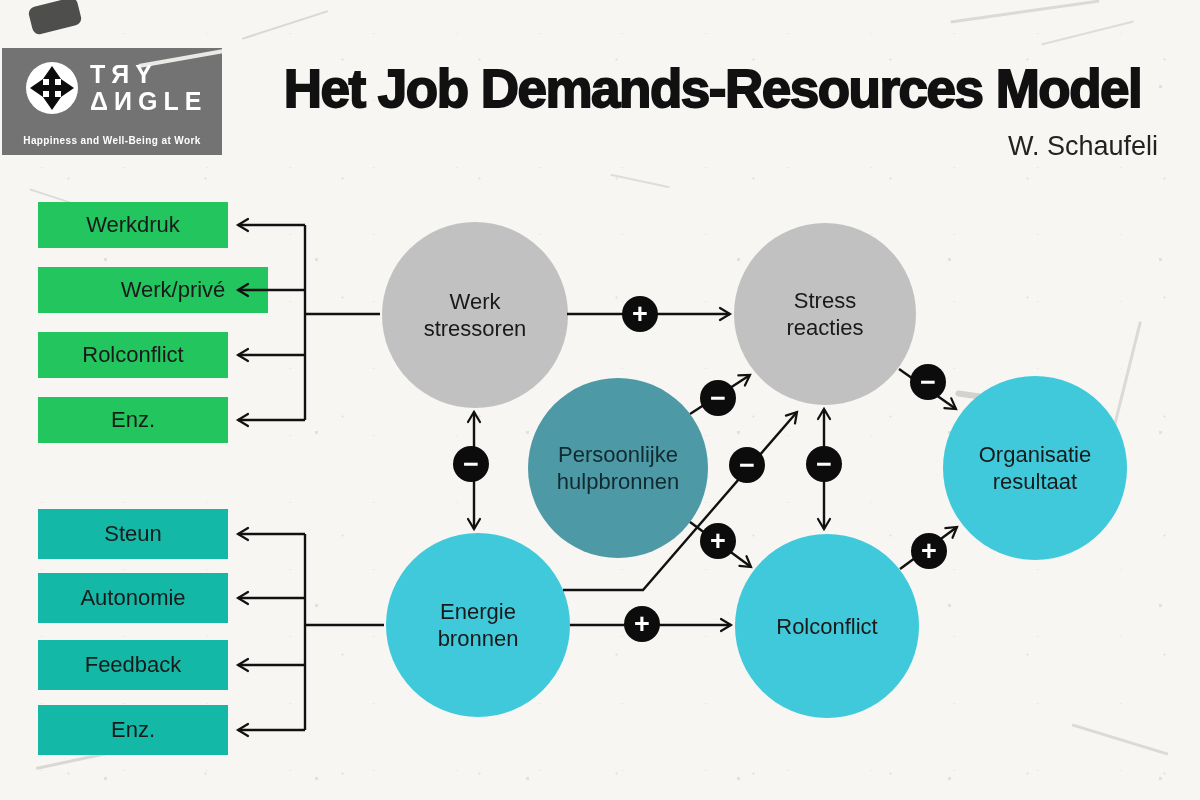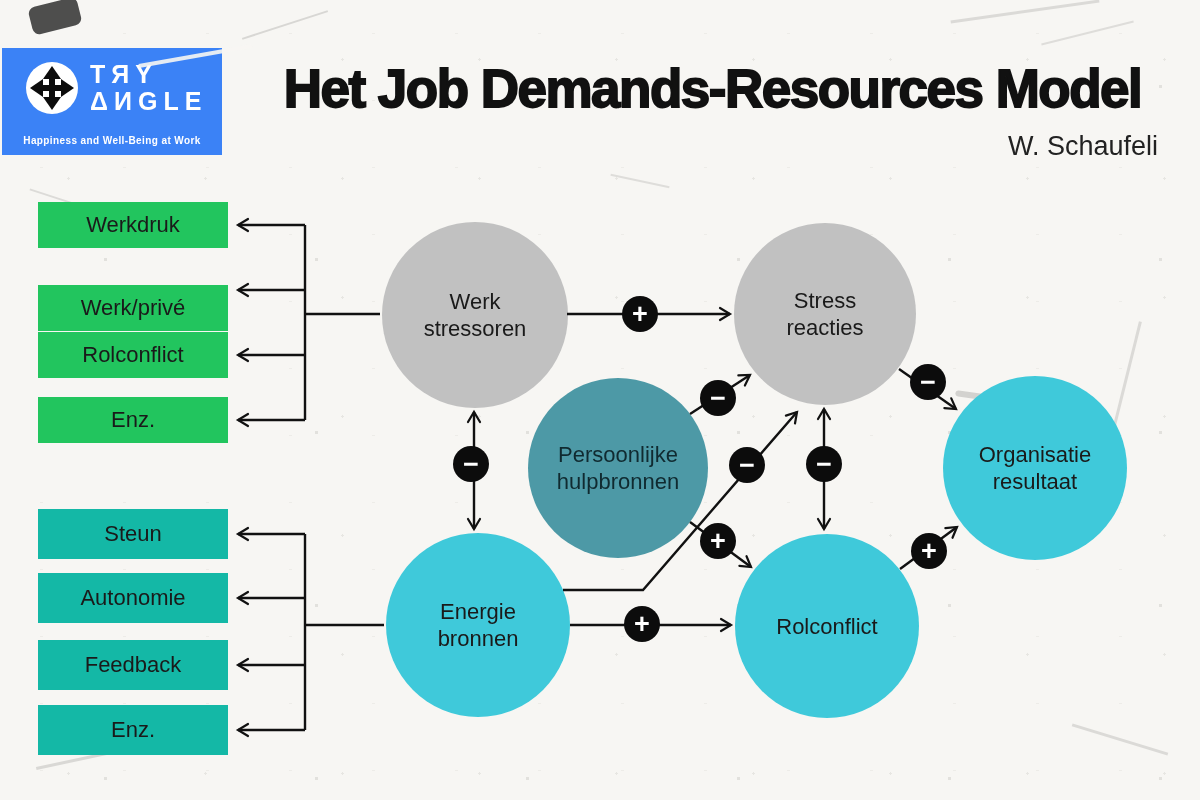--- a/index.html
+++ b/index.html
@@ -13,21 +13,21 @@
       radial-gradient(#e2e1dd 1.6px, transparent 1.7px);
     background-size:137px 119px, 83px 67px, 211px 173px;
     color:#1a1a1a;
   }
   .canvas{position:relative;width:1200px;height:800px;}
 
   
   .grunge{position:absolute;pointer-events:none;}
 
   
-  .logo{position:absolute;left:2px;top:48px;width:220px;height:107px;background:#3b82f6;z-index:2;}
+  .logo{position:absolute;left:2px;top:48px;width:220px;height:107px;background:#737373;z-index:2;}
   .logo-icon{position:absolute;left:23px;top:13px;width:54px;height:54px;}
   .brand{position:absolute;left:88px;top:13px;color:#fff;font-weight:bold;
          font-size:25px;line-height:27px;letter-spacing:6px;white-space:nowrap;}
   .tagline{position:absolute;left:0;right:0;bottom:9px;text-align:center;color:#fff;
            font-size:10px;font-weight:bold;letter-spacing:.4px;}
   .logo-slash{position:absolute;left:138px;top:54px;width:115px;height:4px;background:#f7f6f3;
               transform:rotate(-10deg);opacity:.9;z-index:3;}
 
   
   .title{position:absolute;left:225px;top:58px;width:975px;text-align:center;
@@ -89,21 +89,21 @@
     <div class="tagline">Happiness and Well-Being at Work</div>
   </div>
   <div class="logo-slash"></div>
 
   <div class="title">Het Job Demands-Resources Model</div>
   <div class="author">W. Schaufeli</div>
 
   <div class="lbox gray" style="top:202px;">
       <span>Werkdruk</span>
     </div>
-  <div class="lbox gray" style="top:285px;">
+  <div class="lbox gray" style="top:267px;padding-left:40px;">
       <span>Werk/privé</span>
     </div>
   <div class="lbox gray" style="top:332px;">
       <span>Rolconflict</span>
     </div>
   <div class="lbox gray" style="top:397px;">
       <span>Enz.</span>
     </div>
 
   <div class="lbox cyan" style="top:509px;">

